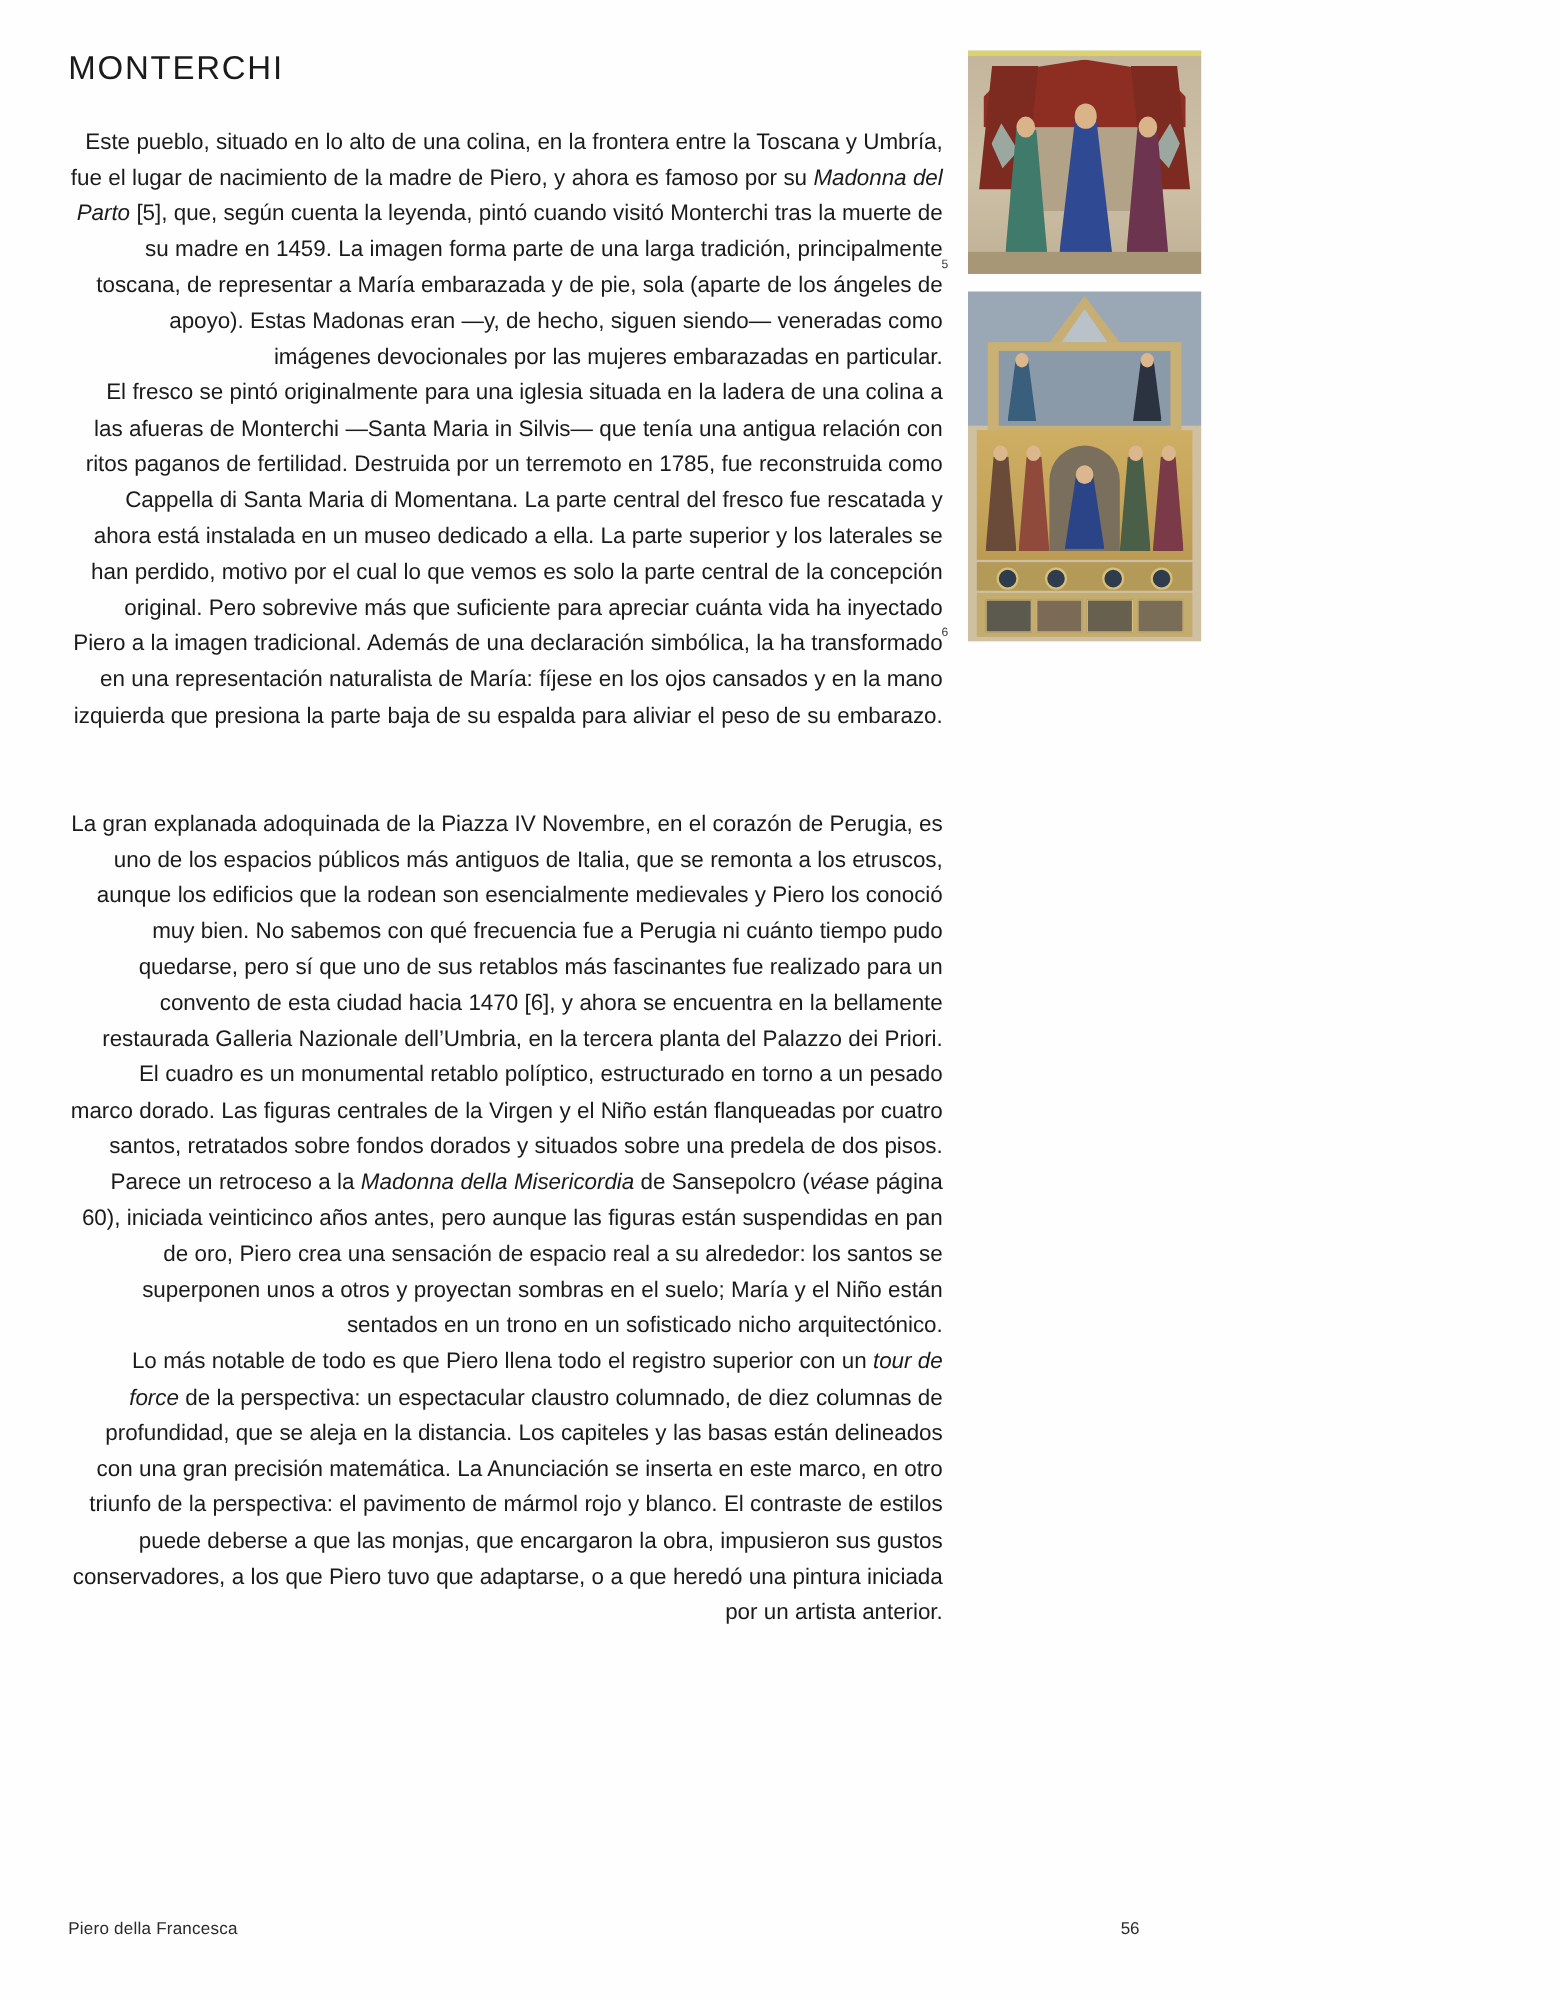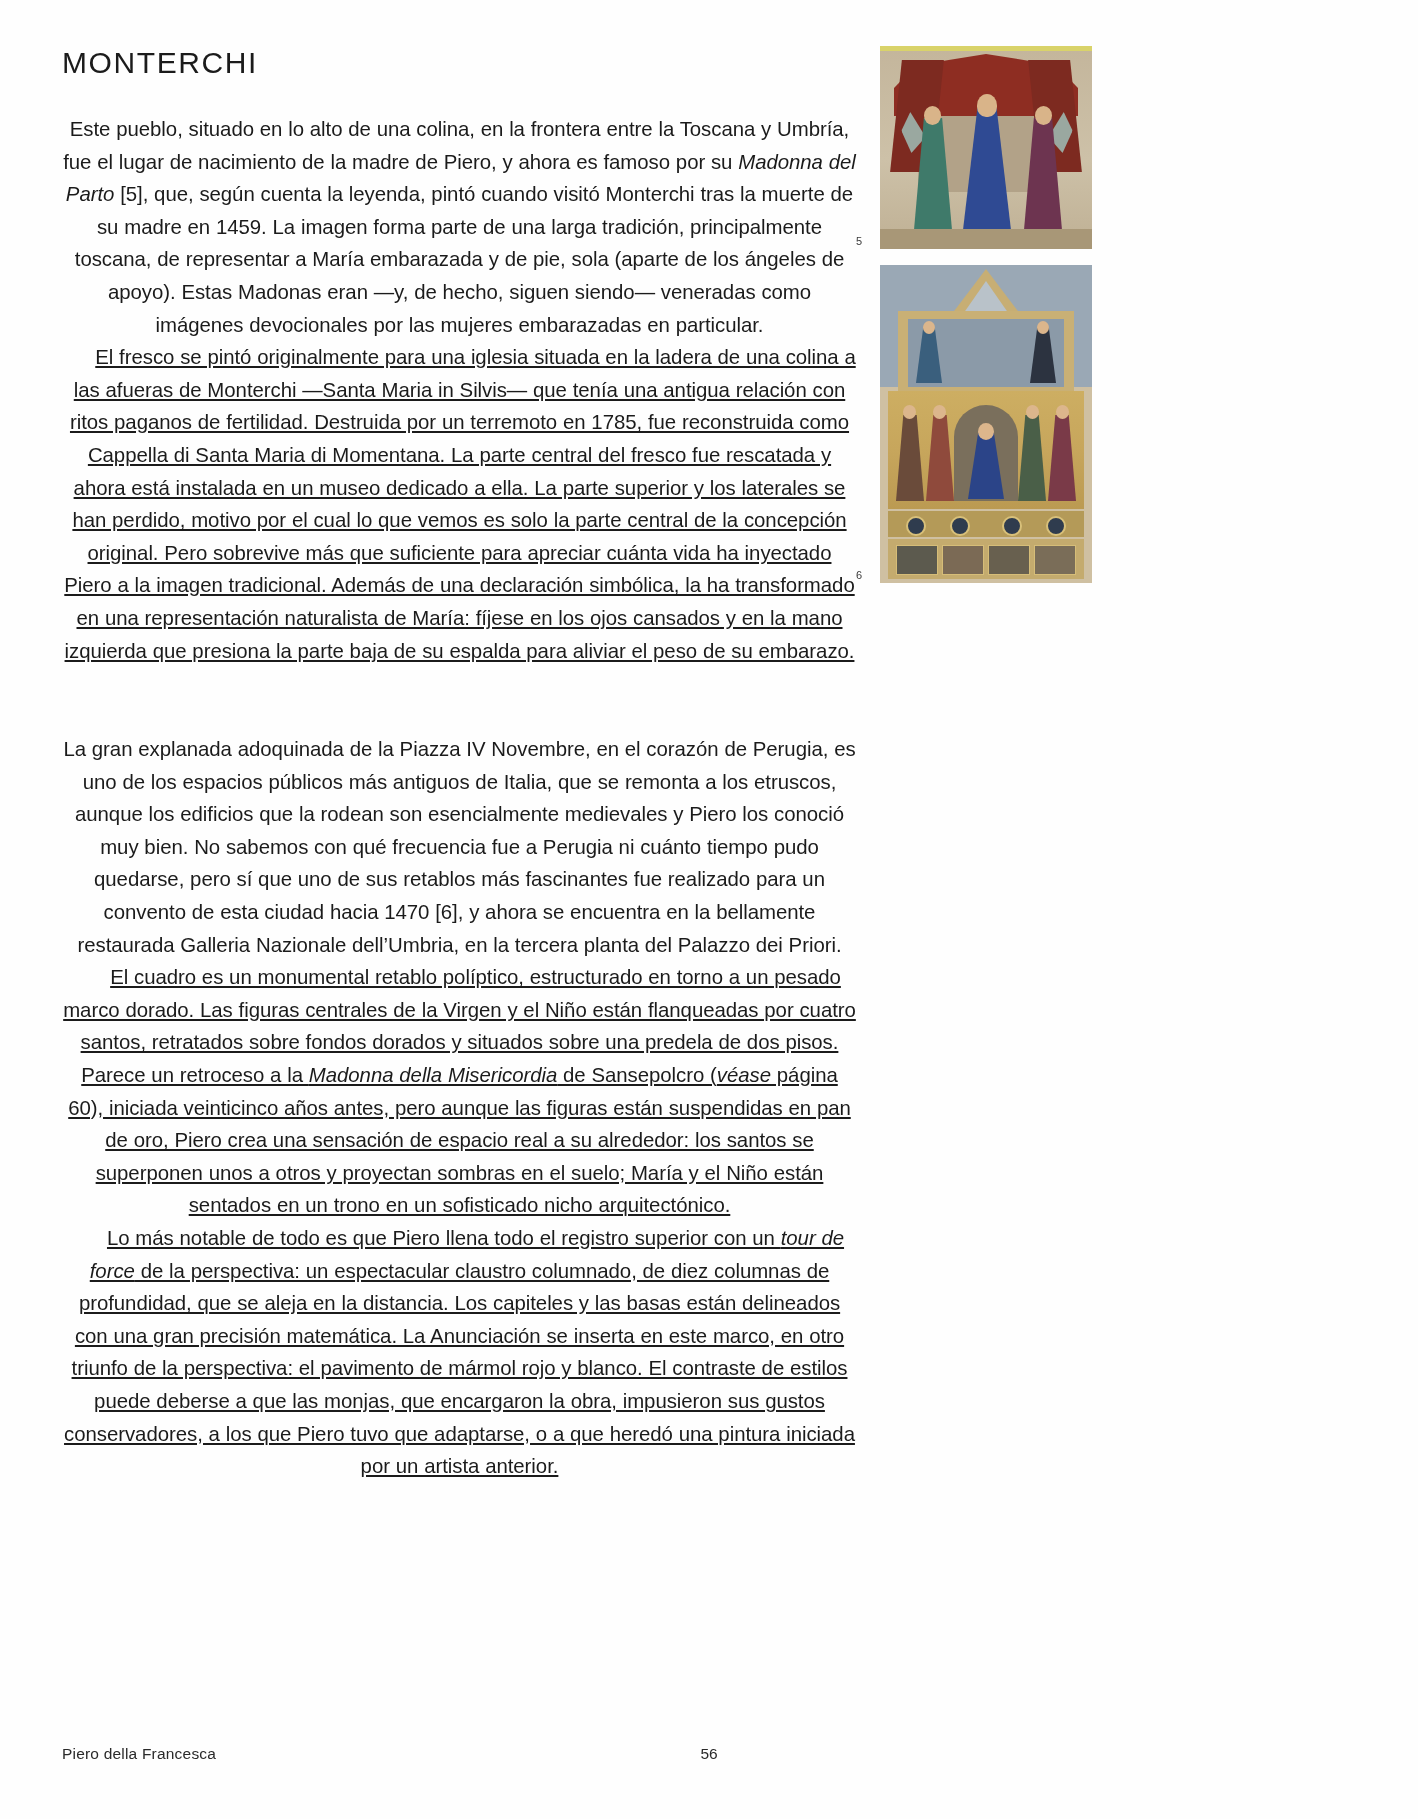--- a/index.html
+++ b/index.html
@@ -43,27 +43,26 @@
   h2.section-heading.perugia {
     margin-top: 0;
   }
 
   p.body {
     font-family: "Liberation Sans", sans-serif;
     font-size: 20.4px;
     line-height: 32.6px;
     color: #1b1b1b;
     margin: 0;
-    text-align: center;
+    text-align: right;
     letter-spacing: -0.05px;
     word-spacing: 0.2px;
   }
   p.body + p.body {
     text-indent: 32px;
-    text-decoration: underline;
   }
 
   .it {
     font-style: italic;
   }
 
   .spacer-sections {
     height: 66px;
   }
 
@@ -297,21 +296,21 @@
     font-size: 15.5px;
     color: #2a2a2a;
     font-family: "Liberation Sans", sans-serif;
     letter-spacing: 0.2px;
   }
   .footer-page {
     position: absolute;
     left: 0;
     right: 0;
     top: 0;
-    text-align: center;
+    text-align: right;
     font-size: 15.5px;
     color: #2a2a2a;
     font-family: "Liberation Sans", sans-serif;
     
     width: 654px;
     margin: 0 auto;
   }
 </style>
 </head>
 <body>

